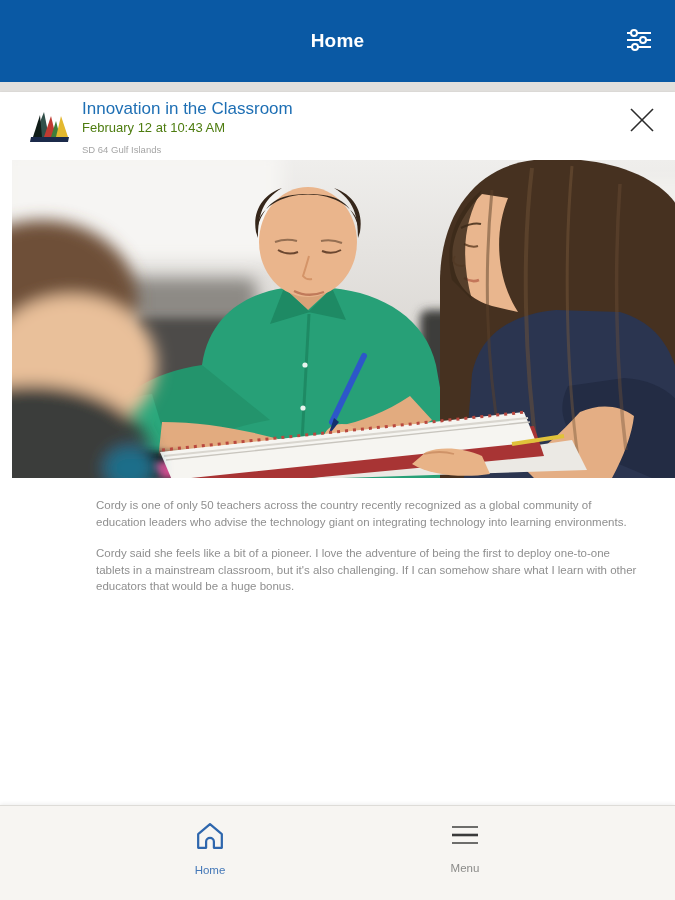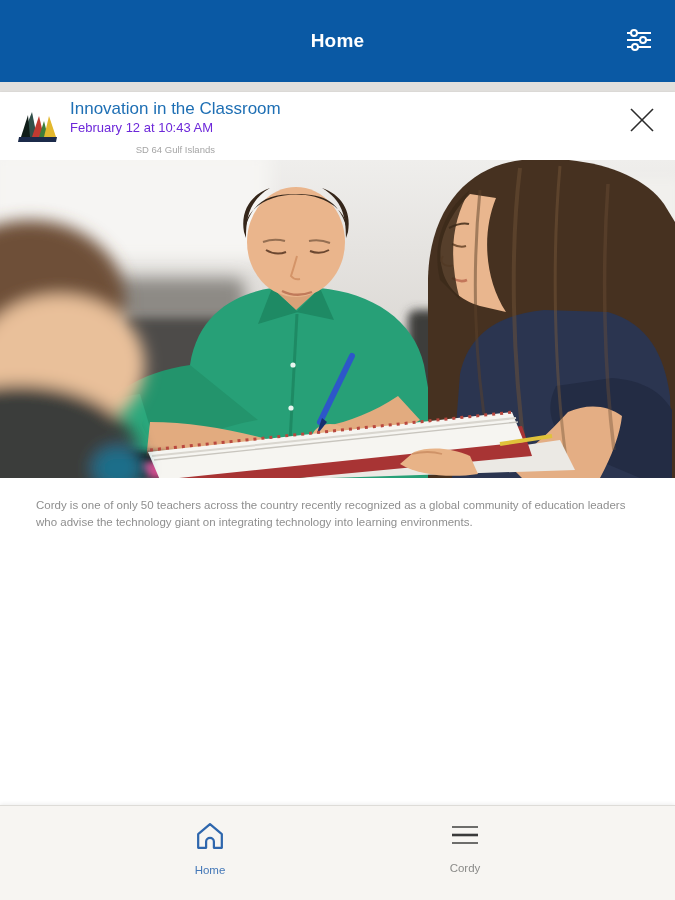--- a/index.html
+++ b/index.html
@@ -19,42 +19,42 @@
   .appbar-title { font-size:19px; font-weight:bold; letter-spacing:.2px; }
   .appbar-action {
     position:absolute; right:16px; top:50%; transform:translateY(-50%);
     width:40px; height:40px; display:flex; align-items:center; justify-content:center;
     background:transparent; border:none; cursor:pointer;
   }
 
   .gap-strip { height:10px; background:#e2e0dd; flex:0 0 auto; }
 
   
-  .card { background:#ffffff; flex:1 1 auto; display:flex; flex-direction:column; box-shadow:0 1px 3px rgba(0,0,0,.18); overflow:hidden; }
+  .card { background:#ffffff; flex:1 1 auto; display:flex; flex-direction:column; box-shadow:0 1px 3px rgba(0,0,0,.18); overflow:hidden;padding-left:12px; }
 
   .card-header {
     height:68px; display:flex; align-items:center; padding:8px 16px 6px 16px; position:relative;
   }
   .card-logo { width:44px; height:40px; flex:0 0 auto; margin-right:10px; }
   .card-headings { display:flex; flex-direction:column; line-height:1.22; }
   .card-title { color:#1e6fb4; font-size:17px; font-weight:400; }
-  .card-date  { color:#6d28d9; font-size:13px; margin-top:0; }
-  .card-org   { color:#a5a5a5; font-size:9.5px; margin-top:8px;text-align:center; }
+  .card-date  { color:#4d7c0f; font-size:13px; margin-top:0; }
+  .card-org   { color:#a5a5a5; font-size:9.5px; margin-top:8px; }
   .card-close {
     position:absolute; right:16px; top:12px; width:34px; height:34px;
     background:transparent; border:none; cursor:pointer; padding:0;
     display:flex; align-items:center; justify-content:center;
   }
 
   .photo-wrap { height:318px; flex:0 0 auto; }
   .photo-wrap svg { display:block; width:675px; height:318px; }
 
   .article { padding:19px 35px 0 36px; }
   .article p {
-    color:#8f8f8f; font-size:11.5px; line-height:16.5px; margin-bottom:15px;
+    color:#8f8f8f; font-size:11.5px; line-height:16.5px; margin-bottom:15px;margin-left:48px;
   }
 
   
   .bottomnav {
     flex:0 0 auto; height:95px; background:#f7f5f2;
     border-top:1px solid #dedcd8; box-shadow:0 -1px 4px rgba(0,0,0,.07);
     display:flex; justify-content:space-evenly; align-items:flex-start;
     padding-top:14px;
   }
   .nav-item {
@@ -223,20 +223,21 @@
         <ellipse cx="30" cy="140" rx="95" ry="80" fill="#6e4f38"></ellipse>
         <ellipse cx="60" cy="205" rx="85" ry="70" fill="#e9c09a"></ellipse>
         <ellipse cx="20" cy="300" rx="120" ry="75" fill="#3a3e3a"></ellipse>
         <ellipse cx="118" cy="308" rx="26" ry="22" fill="#1c6e8a"></ellipse>
       </g>
     </svg>
   </div>
 
   <article class="article">
     <p>Cordy is one of only 50 teachers across the country recently recognized as a global community of education leaders who advise the technology giant on integrating technology into learning environments.</p>
+    <p>Cordy said she feels like a bit of a pioneer. I love the adventure of being the first to deploy one-to-one tablets in a mainstream classroom, but it's also challenging. If I can somehow share what I learn with other educators that would be a huge bonus.</p>
   </article>
 
 </main>
 
 <nav class="bottomnav">
 
   <button class="nav-item active">
     <span>
       <svg width="34" height="32" viewBox="0 0 24 23" fill="none">
         <path d="M3.5 10.2 L12 3 L20.5 10.2 V20 H14.8 V15.6 A2.8 2.8 0 0 0 9.2 15.6 V20 H3.5 Z" stroke="#2e66ad" stroke-width="1.6" stroke-linejoin="round"></path>
@@ -247,16 +248,16 @@
 
 
   <button class="nav-item">
     <span>
       <svg width="34" height="30" viewBox="0 0 34 30" fill="none">
         <line x1="4" y1="7" x2="30" y2="7" stroke="#6d6d6b" stroke-width="2"></line>
         <line x1="4" y1="15" x2="30" y2="15" stroke="#3a3a3a" stroke-width="2.6"></line>
         <line x1="4" y1="23" x2="30" y2="23" stroke="#6d6d6b" stroke-width="2"></line>
       </svg>
     </span>
-    <span class="nav-label">Cordy</span>
+    <span class="nav-label">Menu</span>
   </button>
 
 </nav>
 
 </body></html>

